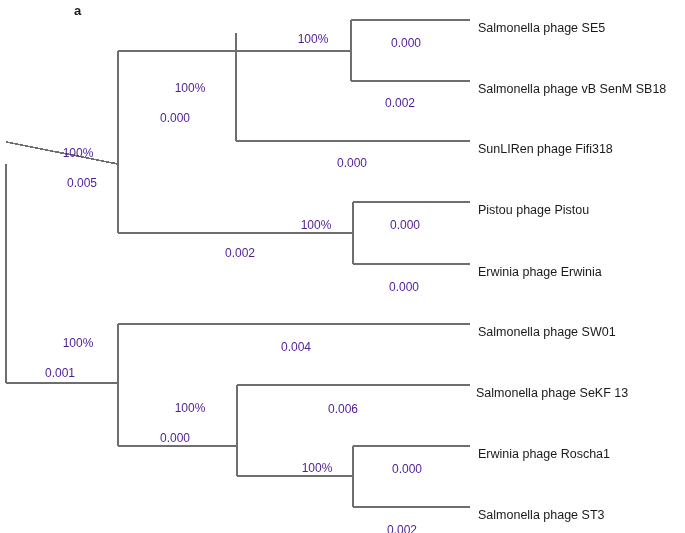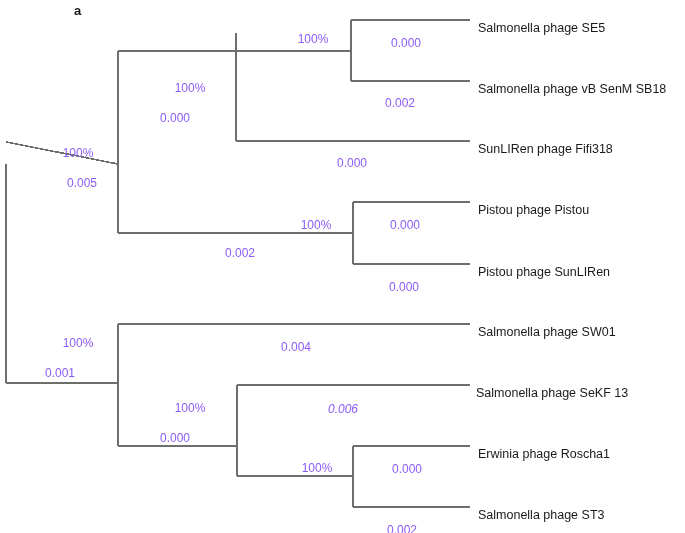--- a/index.html
+++ b/index.html
@@ -37,21 +37,21 @@
     font-size: 12.5px;
     color: #1a1a1a;
     white-space: nowrap;
     line-height: 1;
     margin-top: 8px;
   }
   .branch-text {
     position: absolute;
     font-family: "Liberation Sans", sans-serif;
     font-size: 12px;
-    color: #8b5cf6;
+    color: #4c1d95;
     white-space: nowrap;
     line-height: 1;
     transform: translateX(-50%);
   }
 </style>
 </head>
 <body>
 
 <div id="page">
 
@@ -83,21 +83,21 @@
       <line x1="237" y1="476" x2="353" y2="476" stroke="#6e6e6e" stroke-width="1.6" shape-rendering="crispEdges"></line>
       <line x1="353" y1="446" x2="470" y2="446" stroke="#6e6e6e" stroke-width="1.6" shape-rendering="crispEdges"></line>
       <line x1="353" y1="507" x2="470" y2="507" stroke="#6e6e6e" stroke-width="1.6" shape-rendering="crispEdges"></line>
     </svg>
 
   <div id="leaf-labels">
       <div class="leaf-label" style="left: 478px; top: 14px;">Salmonella phage SE5</div>
       <div class="leaf-label" style="left: 478px; top: 75px;">Salmonella phage vB SenM SB18</div>
       <div class="leaf-label" style="left: 478px; top: 135px;">SunLIRen phage Fifi318</div>
       <div class="leaf-label" style="left: 478px; top: 196px;">Pistou phage Pistou</div>
-      <div class="leaf-label" style="left: 478px; top: 258px;">Pistou phage SunLIRen</div>
+      <div class="leaf-label" style="left: 478px; top: 258px;">Erwinia phage Erwinia</div>
       <div class="leaf-label" style="left: 478px; top: 318px;">Salmonella phage SW01</div>
       <div class="leaf-label" style="left: 476px; top: 379px;">Salmonella phage SeKF 13</div>
       <div class="leaf-label" style="left: 478px; top: 440px;">Erwinia phage Roscha1</div>
       <div class="leaf-label" style="left: 478px; top: 501px;">Salmonella phage ST3</div>
     </div>
   <div id="branch-labels">
       <div class="branch-text" style="left: 78px; top: 147px;">100%</div>
       <div class="branch-text" style="left: 190px; top: 82px;">100%</div>
       <div class="branch-text" style="left: 313px; top: 33px;">100%</div>
       <div class="branch-text" style="left: 316px; top: 219px;">100%</div>
@@ -107,19 +107,19 @@
       <div class="branch-text" style="left: 60px; top: 177px; padding-left: 44px;">0.005</div>
       <div class="branch-text" style="left: 175px; top: 112px;">0.000</div>
       <div class="branch-text" style="left: 406px; top: 37px;">0.000</div>
       <div class="branch-text" style="left: 400px; top: 97px;">0.002</div>
       <div class="branch-text" style="left: 352px; top: 157px;">0.000</div>
       <div class="branch-text" style="left: 240px; top: 247px;">0.002</div>
       <div class="branch-text" style="left: 405px; top: 219px;">0.000</div>
       <div class="branch-text" style="left: 404px; top: 281px;">0.000</div>
       <div class="branch-text" style="left: 296px; top: 341px;">0.004</div>
       <div class="branch-text" style="left: 60px; top: 367px;">0.001</div>
-      <div class="branch-text" style="left: 343px; top: 403px; font-style: italic;">0.006</div>
+      <div class="branch-text" style="left: 343px; top: 403px;">0.006</div>
       <div class="branch-text" style="left: 175px; top: 432px;">0.000</div>
       <div class="branch-text" style="left: 407px; top: 463px;">0.000</div>
       <div class="branch-text" style="left: 402px; top: 524px;">0.002</div>
     </div>
 
 </div>
 
 </body></html>

